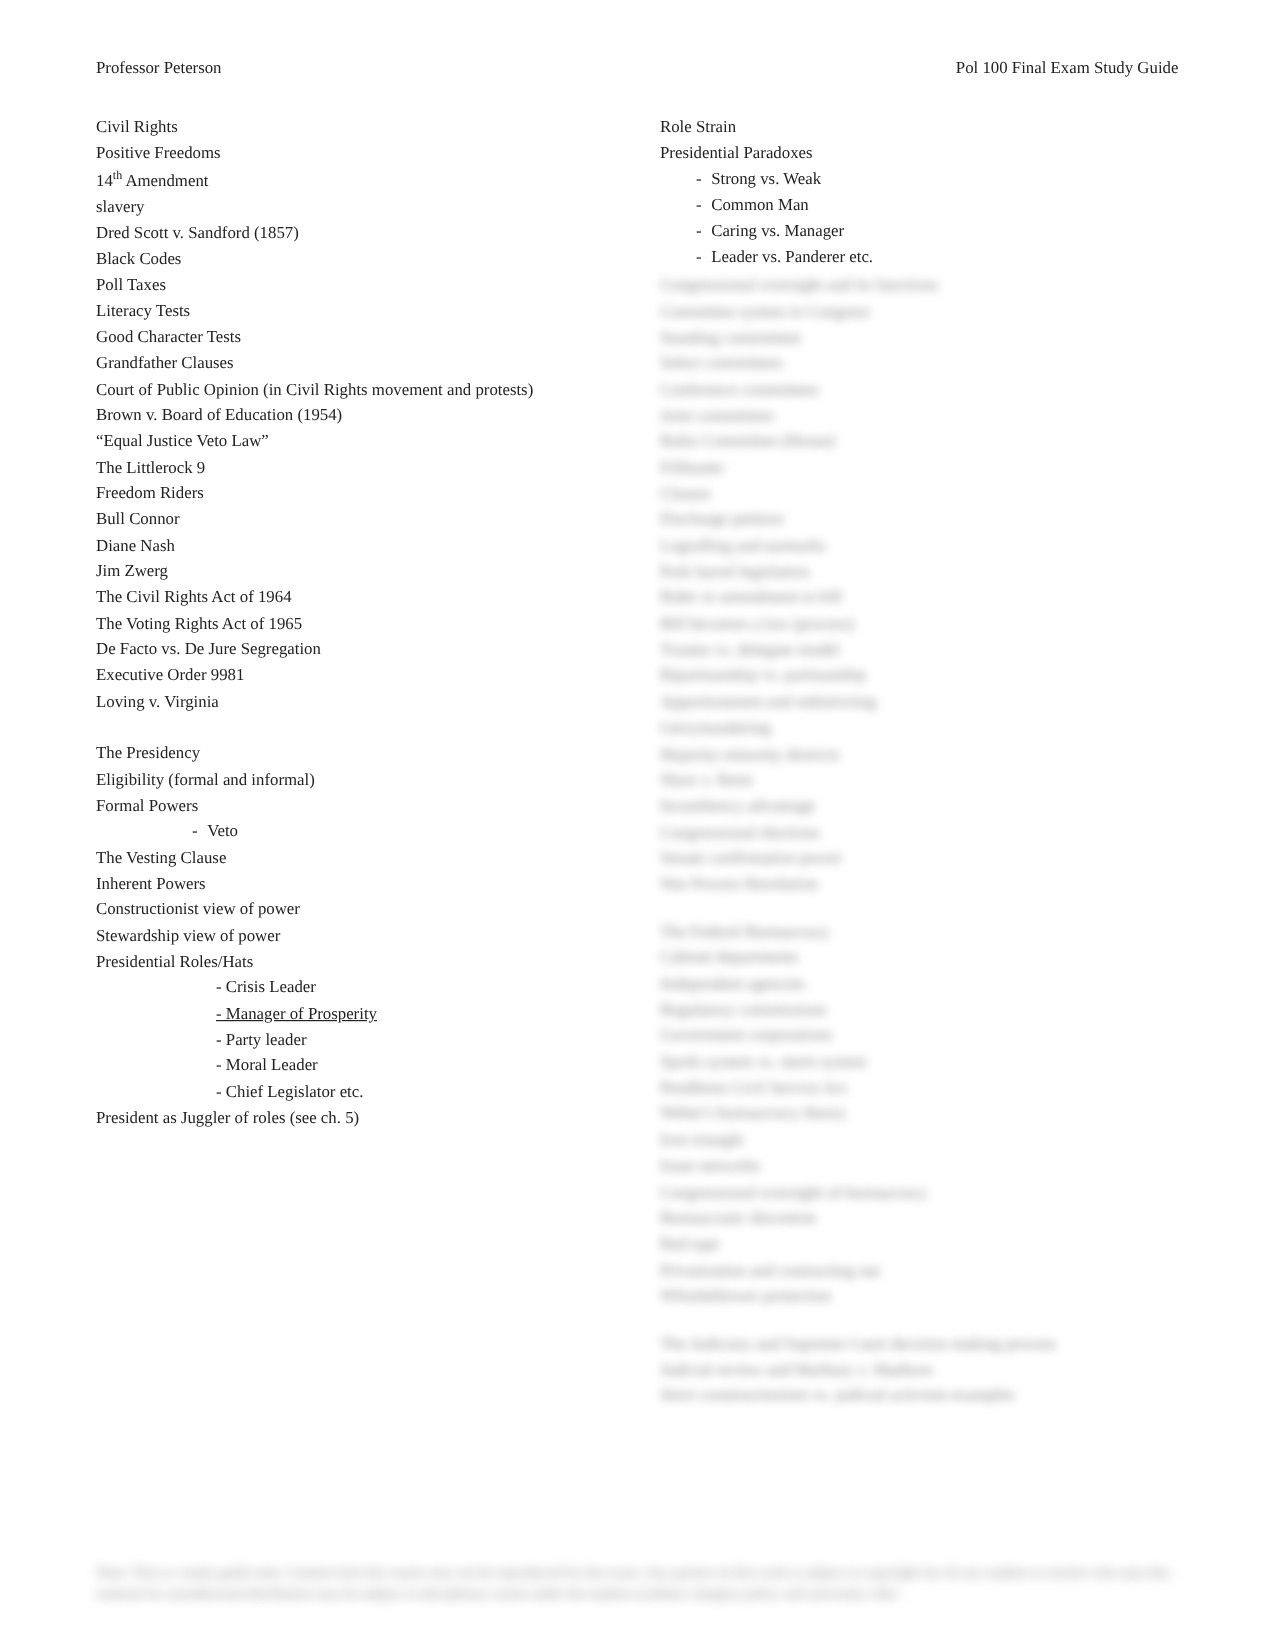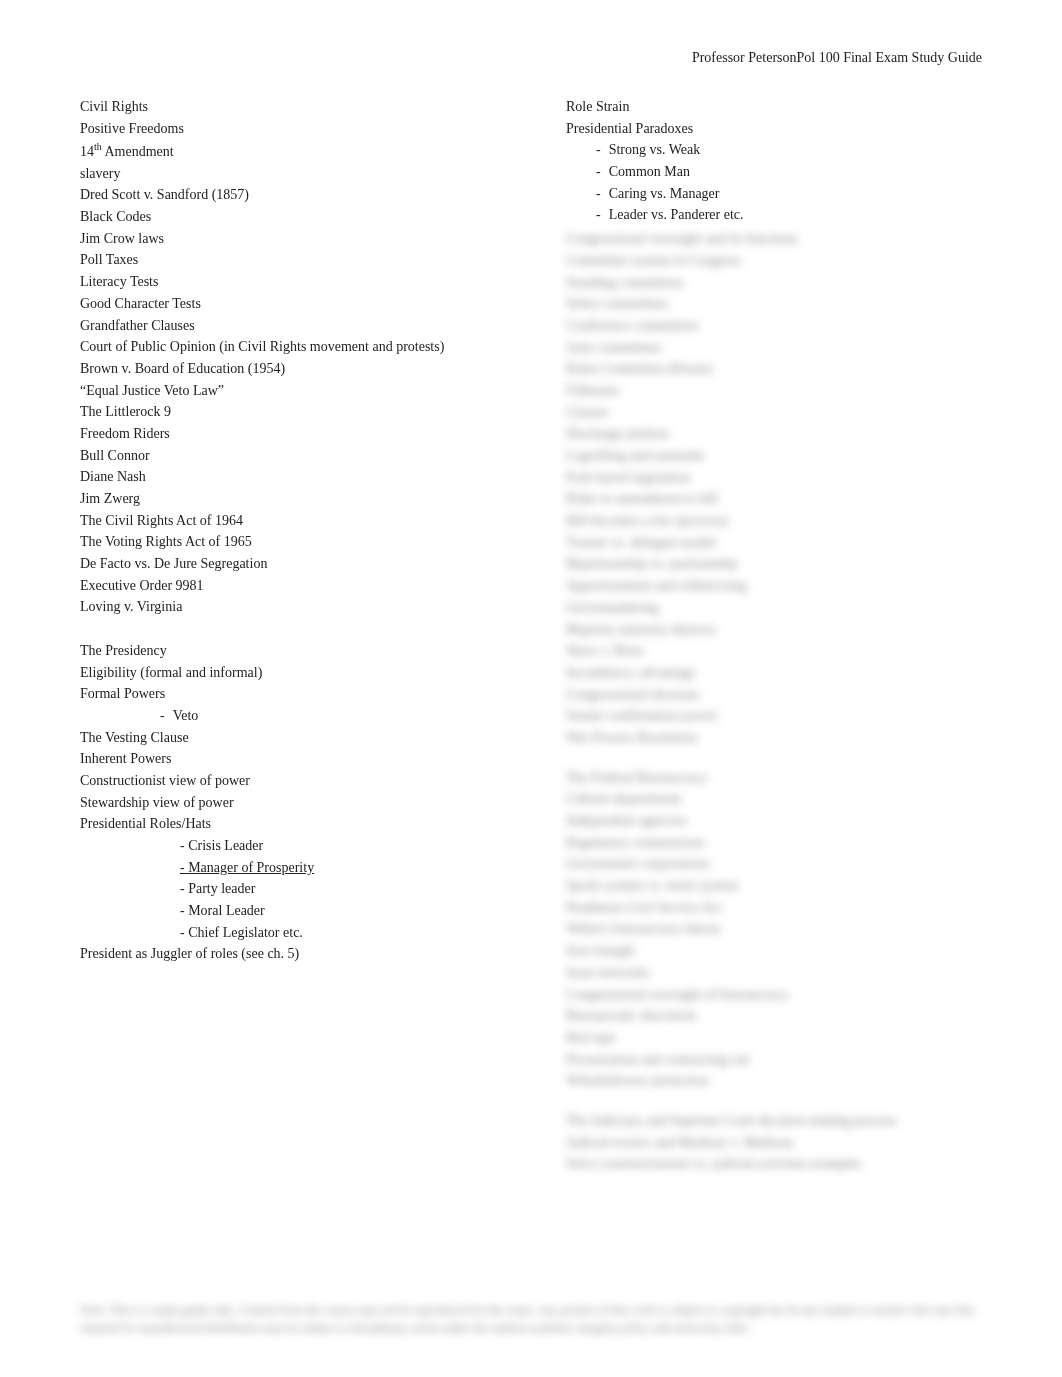--- a/index.html
+++ b/index.html
@@ -19,28 +19,28 @@
 
     .page {
       width: 1062px;
       min-height: 1377px;
       padding: 50px 80px 60px 80px;
       position: relative;
     }
 
     .header {
       display: flex;
-      justify-content: flex-end;
+      justify-content: space-between;
       margin-bottom: 30px;
       font-size: 14px;
     }
 
     .content-columns {
       display: flex;
-      gap: 16px;
+      gap: 0;
       align-items: flex-start;
       margin-top: 27px;
     }
 
     .left-column {
       width: 450px;
       flex-shrink: 0;
       line-height: 1.55;
     }
 
@@ -102,21 +102,20 @@
   <div class="content-columns">
 
     <div class="left-column">
 
       <span class="item">Civil Rights</span>
       <span class="item">Positive Freedoms</span>
       <span class="item">14<sup>th</sup> Amendment</span>
       <span class="item">slavery</span>
       <span class="item">Dred Scott v. Sandford (1857)</span>
       <span class="item">Black Codes</span>
-      <span class="item">Jim Crow laws</span>
       <span class="item">Poll Taxes</span>
       <span class="item">Literacy Tests</span>
       <span class="item"> Good Character Tests</span>
       <span class="item"> Grandfather Clauses</span>
       <span class="item">Court of Public Opinion (in Civil Rights movement and protests)</span>
       <span class="item">Brown v. Board of Education (1954)</span>
       <span class="item">“Equal Justice Veto Law”</span>
       <span class="item">The Littlerock 9</span>
       <span class="item">Freedom Riders</span>
       <span class="item">Bull Connor</span>

